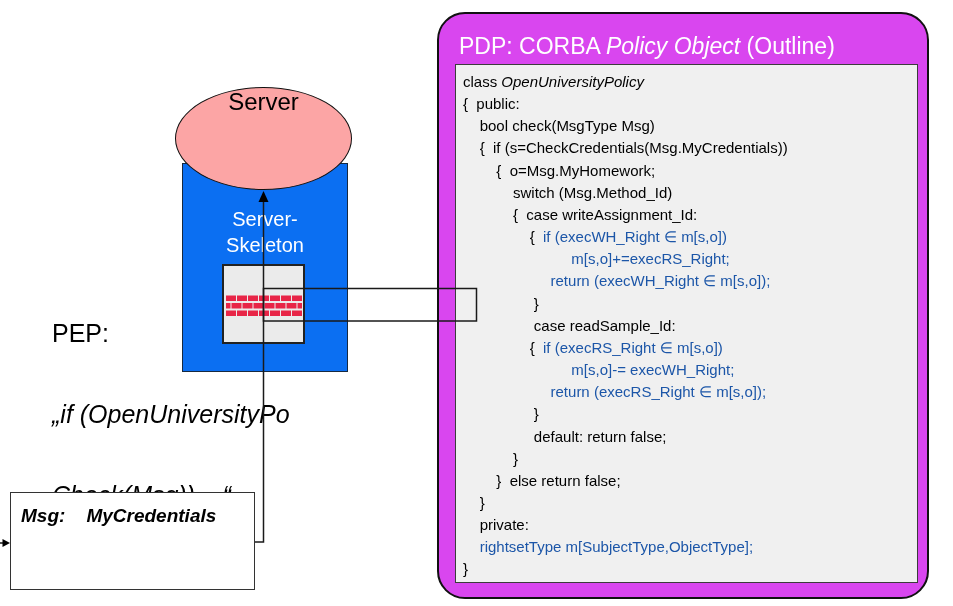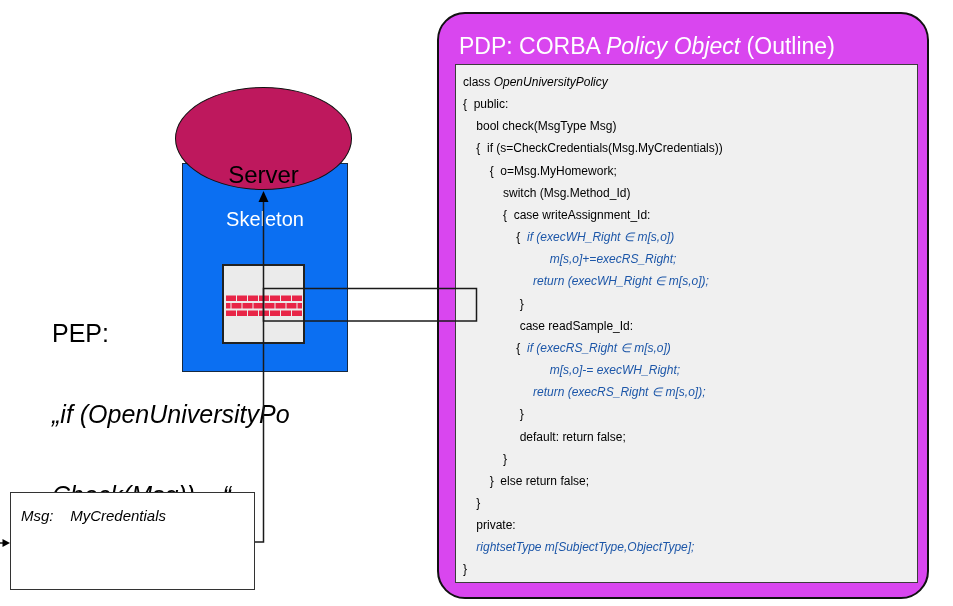--- a/index.html
+++ b/index.html
@@ -7,62 +7,63 @@
           font-family:"Liberation Sans",sans-serif;color:#000;}
 
   
   .skeleton-rect{position:absolute;left:182px;top:163px;width:166px;height:209px;
                  background:#0b6ff2;border:1.5px solid #17293f;box-sizing:border-box;}
   .skeleton-label{position:absolute;left:0;top:42px;width:100%;text-align:center;
                   color:#fff;font-size:20px;line-height:26px;}
 
   
   .server-ellipse{position:absolute;left:175px;top:87px;width:177px;height:103px;
-                  background:#be185d;border:1.6px solid #111;border-radius:50%;
-                  display:flex;align-items:flex-end;justify-content:center;box-sizing:border-box;}
+                  background:#fca5a5;border:1.6px solid #111;border-radius:50%;
+                  display:flex;align-items:flex-start;justify-content:center;box-sizing:border-box;}
   .server-ellipse span{font-size:24px;color:#000;}
 
   
   .brick-box{position:absolute;left:222px;top:264px;width:83px;height:80px;
              background:#ebebeb;border:2px solid #222;box-sizing:border-box;}
   .bricks{position:absolute;left:2px;top:29px;}
 
   
   .pep-text{position:absolute;left:8px;top:266px;font-size:25px;line-height:27px;white-space:pre;margin-left:44px;}
 
   
   .msg-box{position:absolute;left:10px;top:492px;width:245px;height:98px;background:#fff;
            border:1.8px solid #333;box-sizing:border-box;}
-  .msg-lines{padding:9px 0 0 10px;font-size:15px;line-height:28px;white-space:pre;}
+  .msg-lines{padding:9px 0 0 10px;font-size:19px;line-height:28px;white-space:pre;font-weight:bold;}
 
   
   .pdp-box{position:absolute;left:437px;top:12px;width:492px;height:587px;background:#d946ef;
            border:2px solid #111;border-radius:28px;box-sizing:border-box;}
   .pdp-title{position:absolute;left:20px;top:17px;color:#fff;font-size:23px;line-height:30px;white-space:pre;}
   .code-panel{position:absolute;left:16px;top:50px;width:463px;height:519px;background:#f0f0f0;
               border:1.5px solid #3c3c3c;box-sizing:border-box;}
-  .code{padding:6px 8px 0 7px;font-size:12px;line-height:22.15px;white-space:pre;}
+  .code{padding:6px 8px 0 7px;font-size:15px;line-height:22.15px;white-space:pre;}
   .ln{white-space:pre;}
 
   
   .sg-n{}
   .sg-i{font-style:italic;}
-  .sg-b{font-style:italic;color:#1c56a8;}
+  .sg-b{color:#1c56a8;}
   .sg-iw{font-style:italic;color:#fff;}
 
   
   .overlay{position:absolute;left:0;top:0;width:953px;height:606px;pointer-events:none;}
 </style>
 </head>
 <body>
 
 <div class="canvas">
 
   <div class="skeleton-rect">
     <div class="skeleton-label">
+      <div>Server-</div>
       <div>Skeleton</div>
     </div>
   </div>
 
   <div class="server-ellipse">
     <span>Server</span>
   </div>
 
   <div class="brick-box">
     <svg class="bricks" width="76" height="23" viewBox="0 0 76 23">

